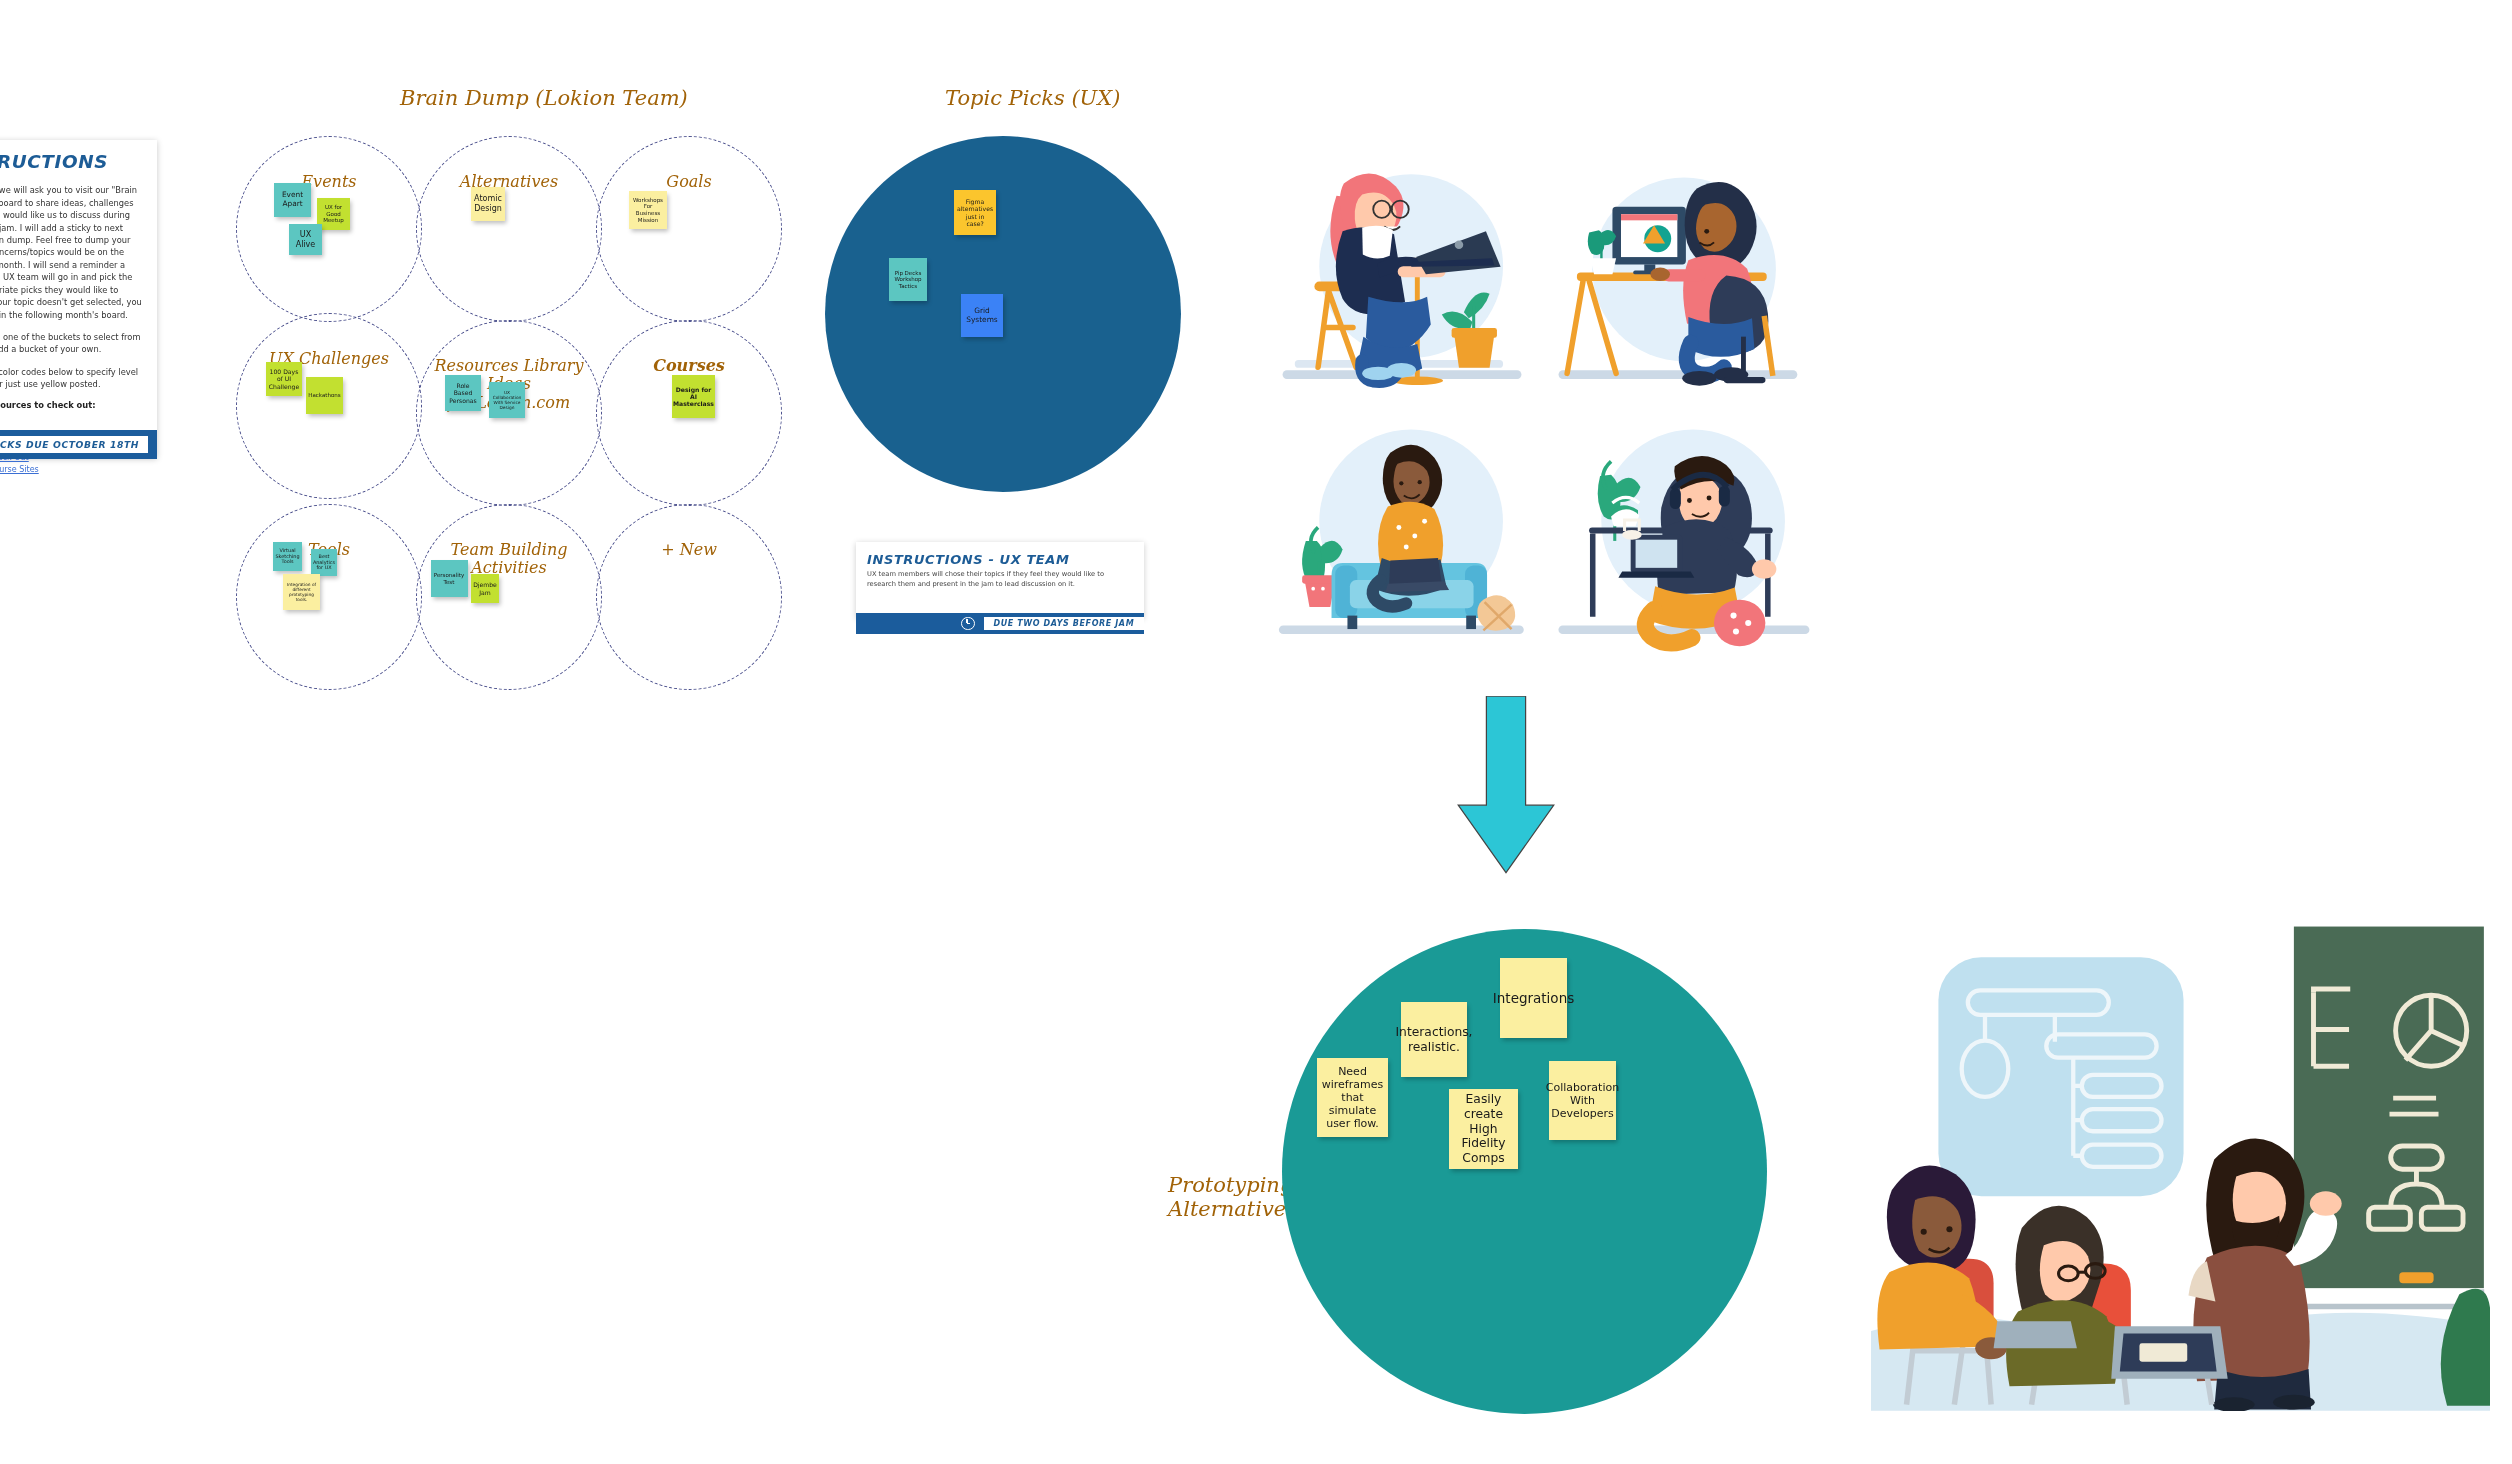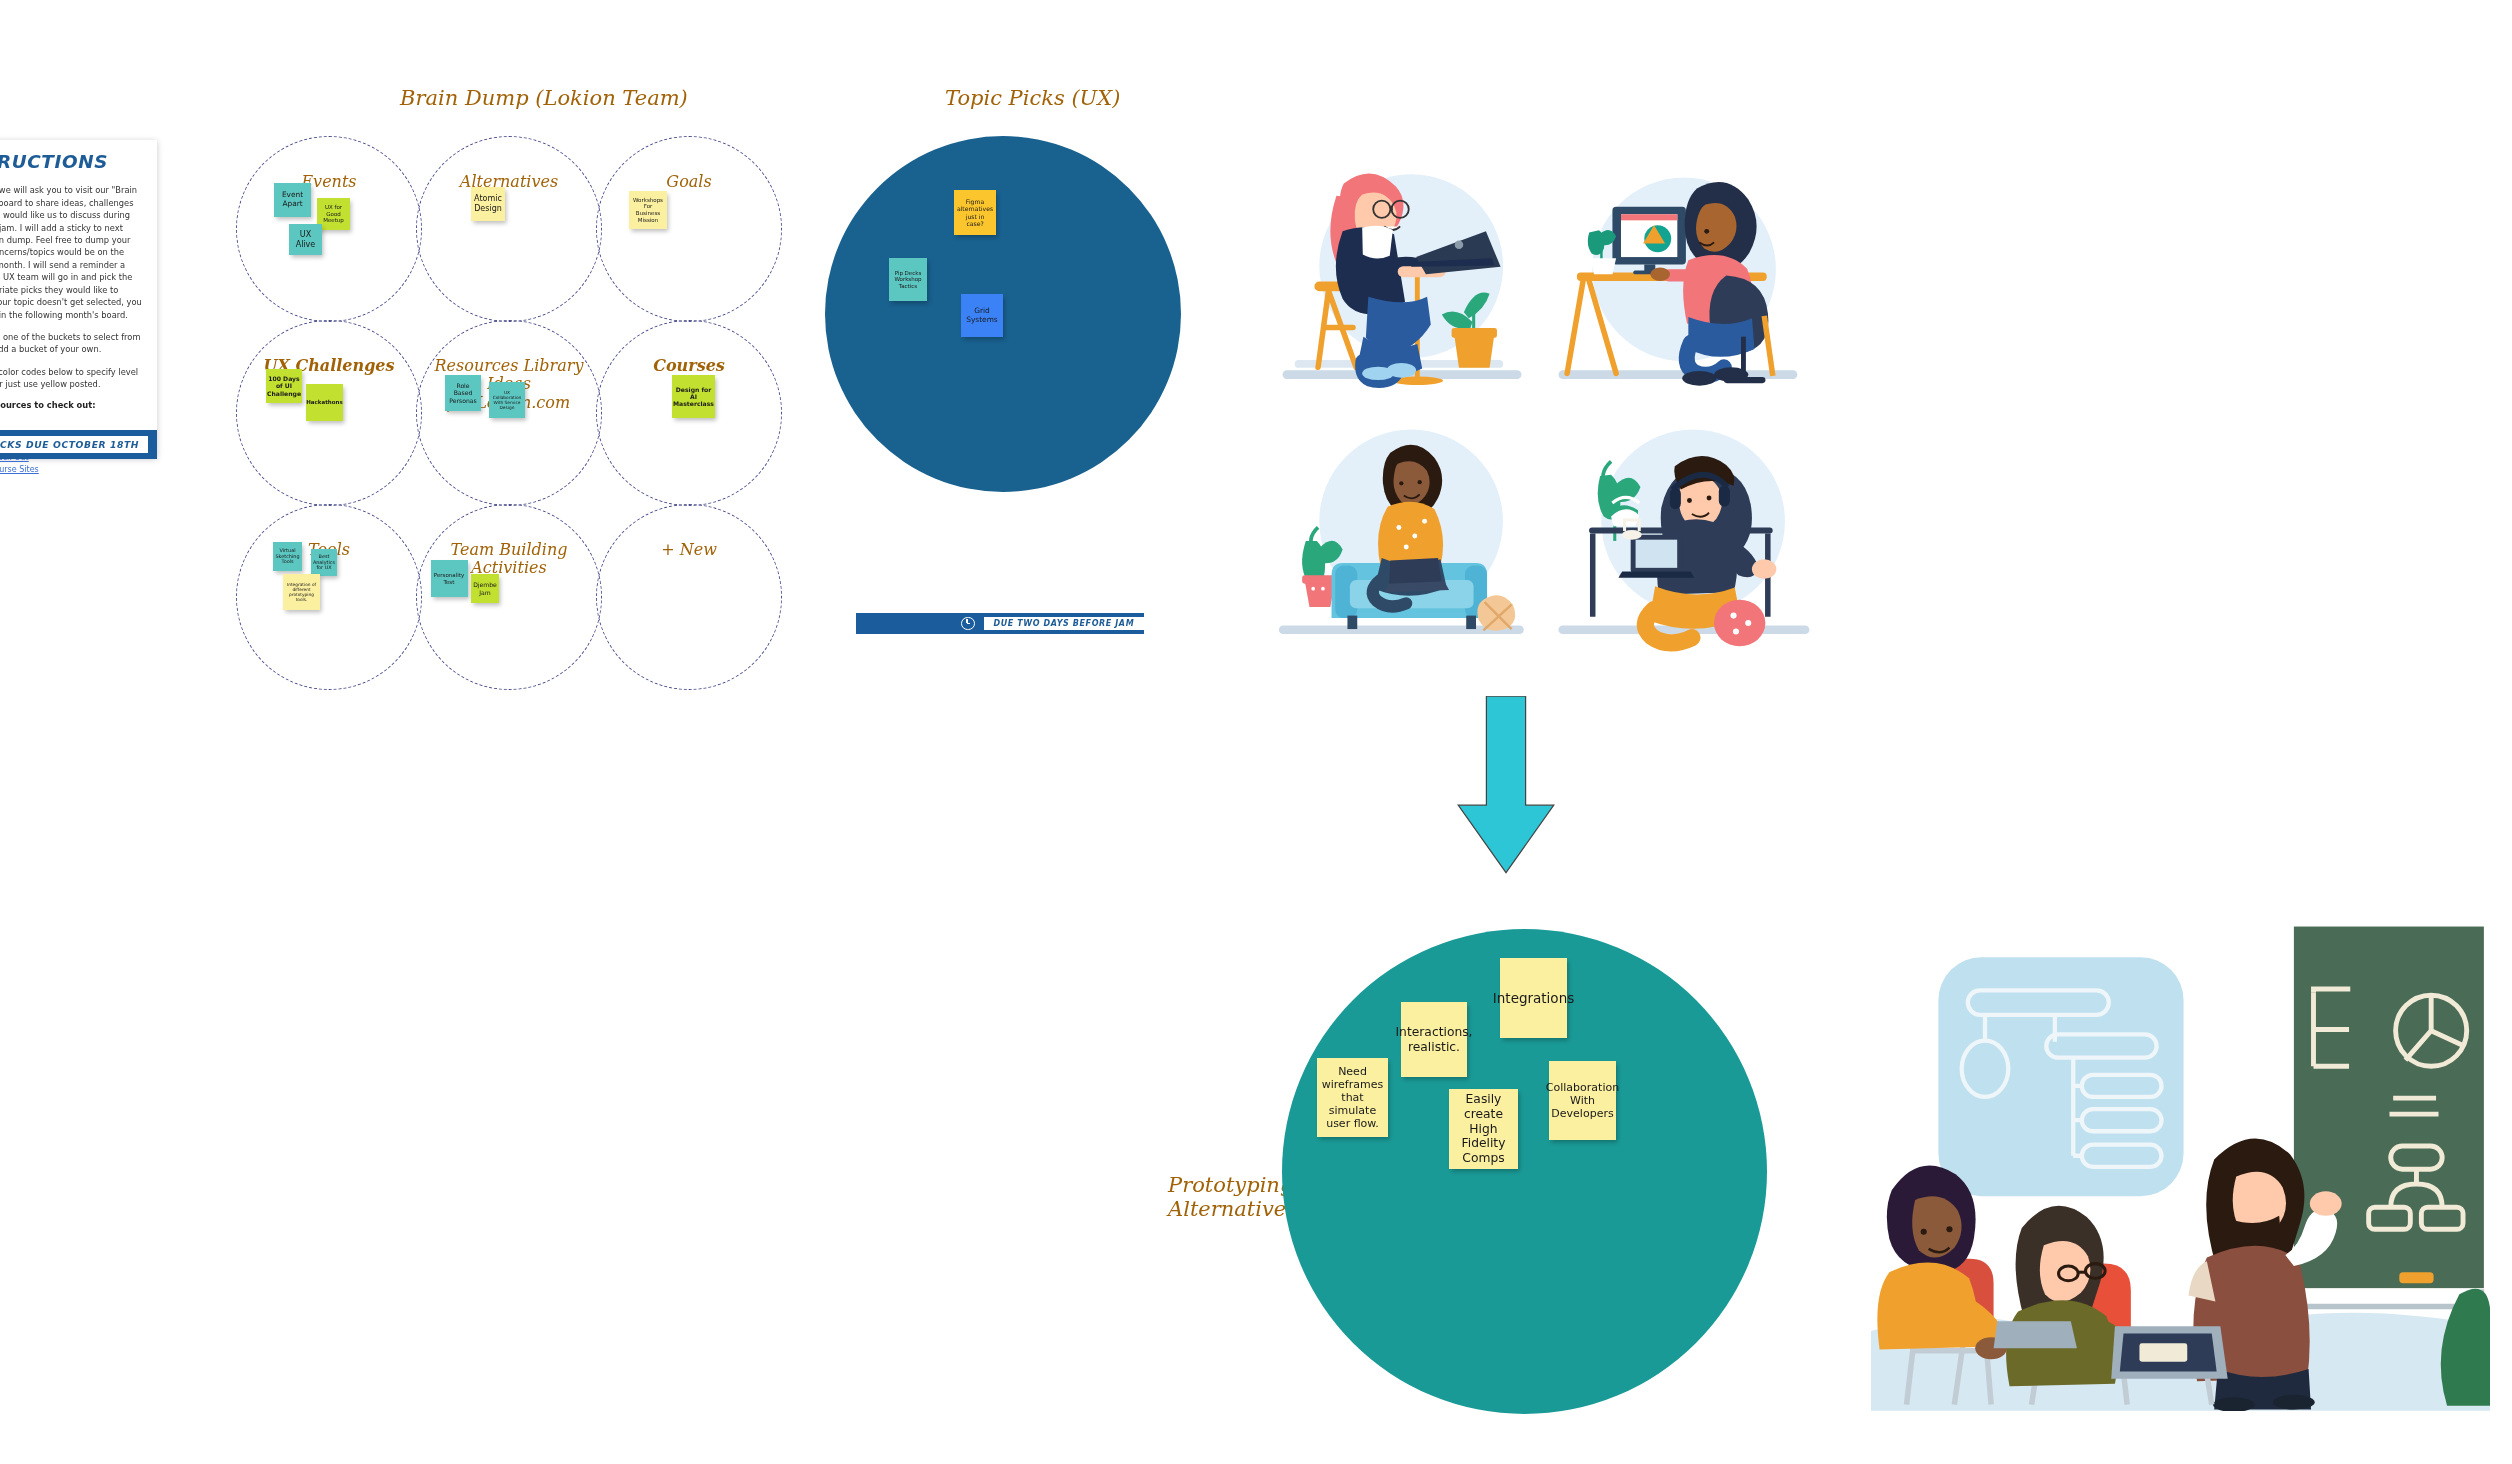--- a/index.html
+++ b/index.html
@@ -118,21 +118,21 @@
         <div class="note" style="left: 54px; top: 50px; width: 34px; height: 34px; background: rgb(251, 239, 160); font-size: 8px; white-space: pre-line; position: absolute;">Atomic
 Design</div>
       </div>
       <div class="dash-circle" style="left: 596px; top: 136px;">
         <div class="dc-title hand" style="white-space: pre-line;">Goals</div>
         <div class="note" style="left: 32px; top: 54px; width: 38px; height: 38px; background: rgb(251, 239, 160); font-size: 5.5px; white-space: pre-line; position: absolute;">Workshops
 For
 Business
 Mission</div>
       </div>
-      <div class="dash-circle" style="left: 236px; top: 320px; font-weight: bold;">
+      <div class="dash-circle" style="left: 236px; top: 313px;">
         <div class="dc-title hand" style="white-space: pre-line;">UX Challenges</div>
         <div class="note" style="left: 29px; top: 48px; width: 36px; height: 34px; background: rgb(194, 224, 48); font-size: 6.1px; white-space: pre-line; position: absolute;">100 Days
 of UI
 Challenge</div>
         <div class="note" style="left: 69px; top: 63px; width: 37px; height: 37px; background: rgb(194, 224, 48); font-size: 5.5px; white-space: pre-line; position: absolute;">Hackathons</div>
       </div>
       <div class="dash-circle" style="left: 416px; top: 320px;">
         <div class="dc-title hand" style="white-space: pre-line;">Resources Library Ideas
 for Lokion.com</div>
         <div class="note" style="left: 28px; top: 54px; width: 36px; height: 36px; background: rgb(92, 198, 193); font-size: 6.1px; white-space: pre-line; position: absolute;">Role
@@ -199,20 +199,24 @@
 user flow.</div>
       <div class="note" style="left: 1449px; top: 1089px; width: 69px; height: 80px; background: rgb(251, 239, 160); font-size: 12.3px; white-space: pre-line; position: absolute;">Easily
 create High
 Fidelity
 Comps</div>
       <div class="note" style="left: 1549px; top: 1061px; width: 67px; height: 79px; background: rgb(251, 239, 160); font-size: 11px; white-space: pre-line; position: absolute;">Collaboration
 With
 Developers</div>
     </div>
 
+  <div id="ux-instructions">
+    <h3 class="marker">INSTRUCTIONS - UX TEAM</h3>
+    <p>UX team members will chose their topics if they feel they would like to research them and present in the jam to lead discussion on it.</p>
+  </div>
   <div id="ux-due">
     <span class="clock"></span>
     <span class="chip marker">DUE TWO DAYS BEFORE JAM</span>
   </div>
 
   <div id="flow-arrow">
     <svg viewBox="0 0 160 290" width="98" height="178">
       <polygon points="48,0 112,0 112,178 158,178 80,288 2,178 48,178" fill="#2cc6d6" stroke="#444" stroke-width="2"></polygon>
     </svg>
   </div>

